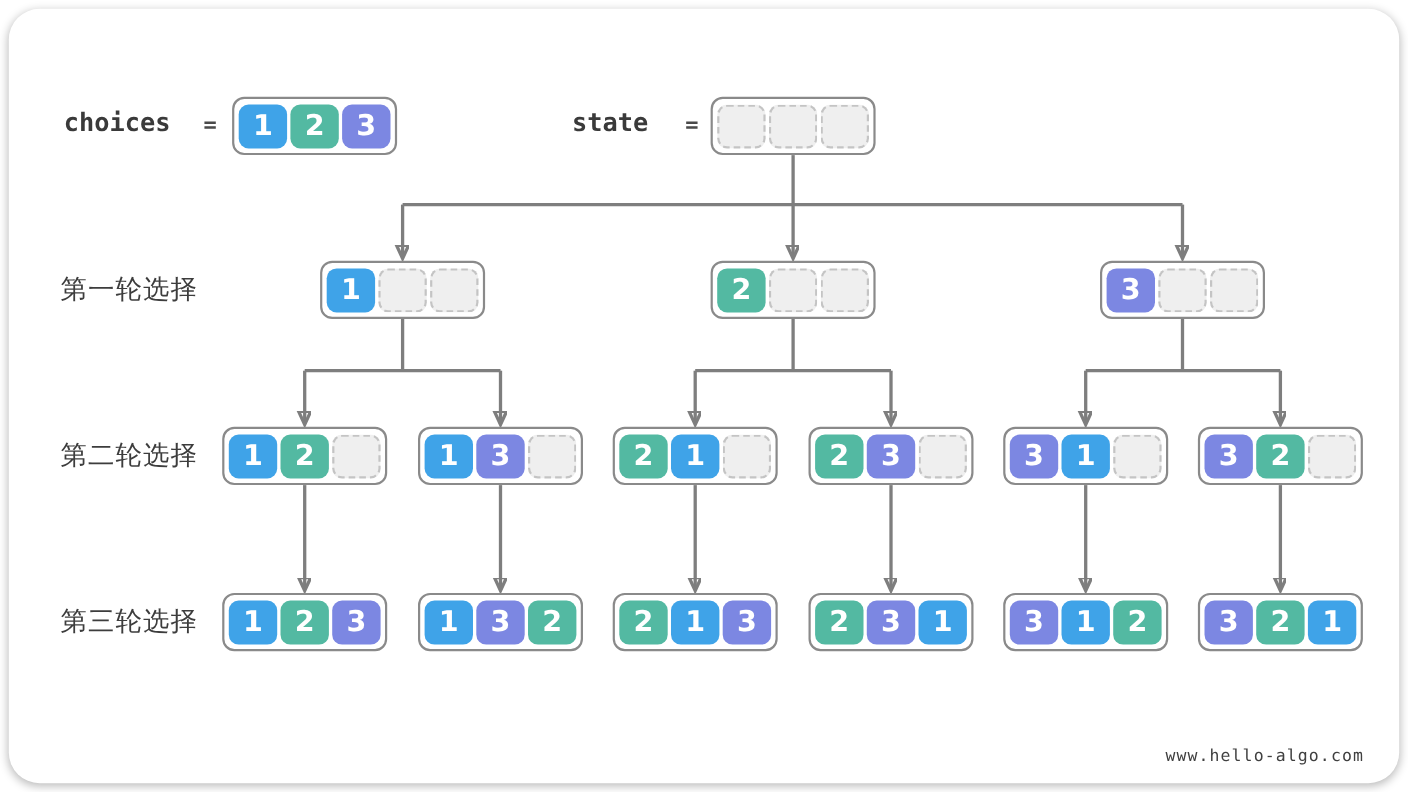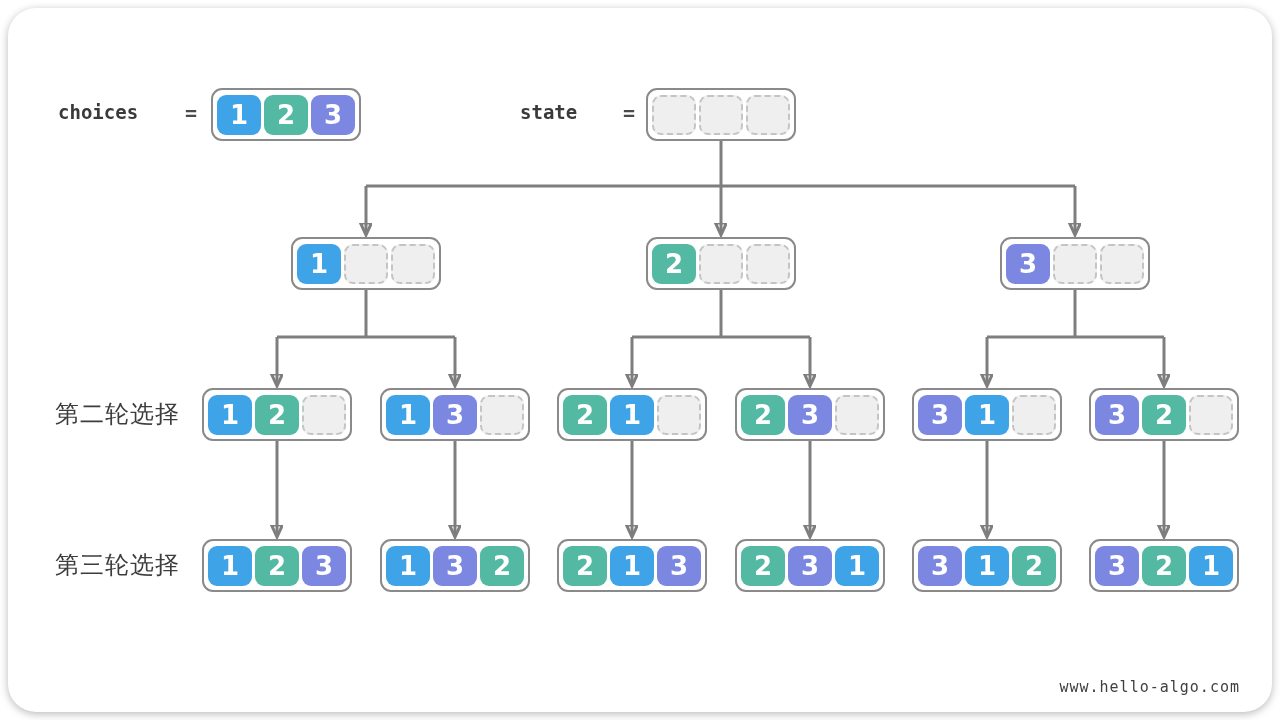--- a/index.html
+++ b/index.html
@@ -8,21 +8,21 @@
     font-family:"Liberation Sans","DejaVu Sans",sans-serif;
   }
   #card{
     position:absolute;left:8px;top:8px;right:8px;bottom:8px;
     background:#ffffff;border-radius:28px;
     box-shadow:0 2px 9px rgba(0,0,0,0.28);
   }
   .hdr-label{
     position:absolute;transform:translateY(-50%);
     font-family:"DejaVu Sans Mono","Liberation Mono",monospace;
-    font-weight:bold;font-size:19px;color:#3a3a3a;white-space:nowrap;
+    font-weight:bold;font-size:23px;color:#3a3a3a;white-space:nowrap;
   }
   .hdr-equals{
     position:absolute;transform:translateY(-50%);
     font-family:"DejaVu Sans Mono","Liberation Mono",monospace;
     font-weight:bold;font-size:20px;color:#4a4a4a;
   }
   .row-label{
     position:absolute;transform:translateY(-50%);
     font-size:24px;color:#3d3d3d;letter-spacing:1px;white-space:nowrap;
   }
@@ -52,20 +52,21 @@
 
 <div id="stage">
   <div id="card"></div>
 
   <span class="hdr-label" style="left:58px;top:112px;">choices</span>
   <span class="hdr-equals" style="left:185px;top:113px;">=</span>
 
   <span class="hdr-label" style="left:520px;top:112px;">state</span>
   <span class="hdr-equals" style="left:623px;top:113px;">=</span>
 
+  <div class="row-label" style="left:55px;top:263px;">第一轮选择</div>
   <div class="row-label" style="left:55px;top:414px;">第二轮选择</div>
   <div class="row-label" style="left:55px;top:565px;">第三轮选择</div>
 
   <svg id="connectors" width="1280" height="720">
     <defs>
       <marker id="arr" markerUnits="userSpaceOnUse" markerWidth="14" markerHeight="14" refX="10" refY="5.5" orient="auto">
         <path d="M0,0 L12,5.5 L0,11 Z" fill="#7e7e7e" stroke="none"></path>
       </marker>
     </defs>
   <path d="M721,141 V186"></path>

